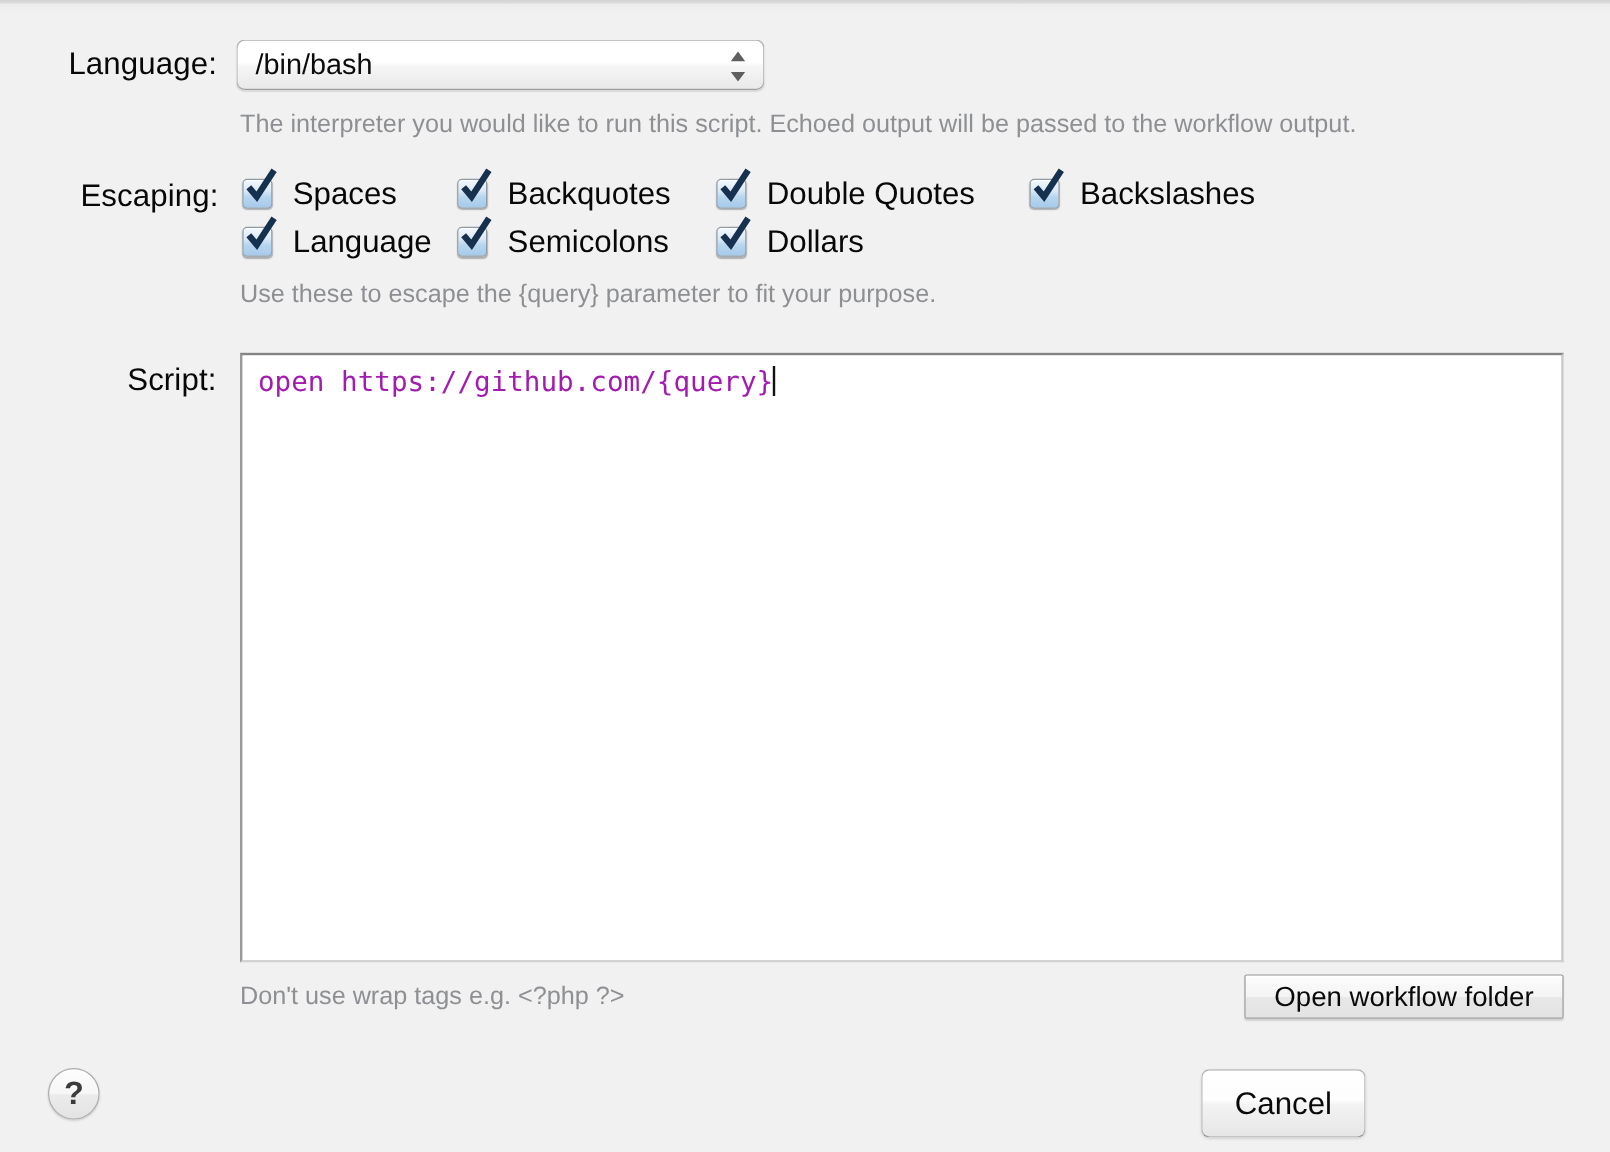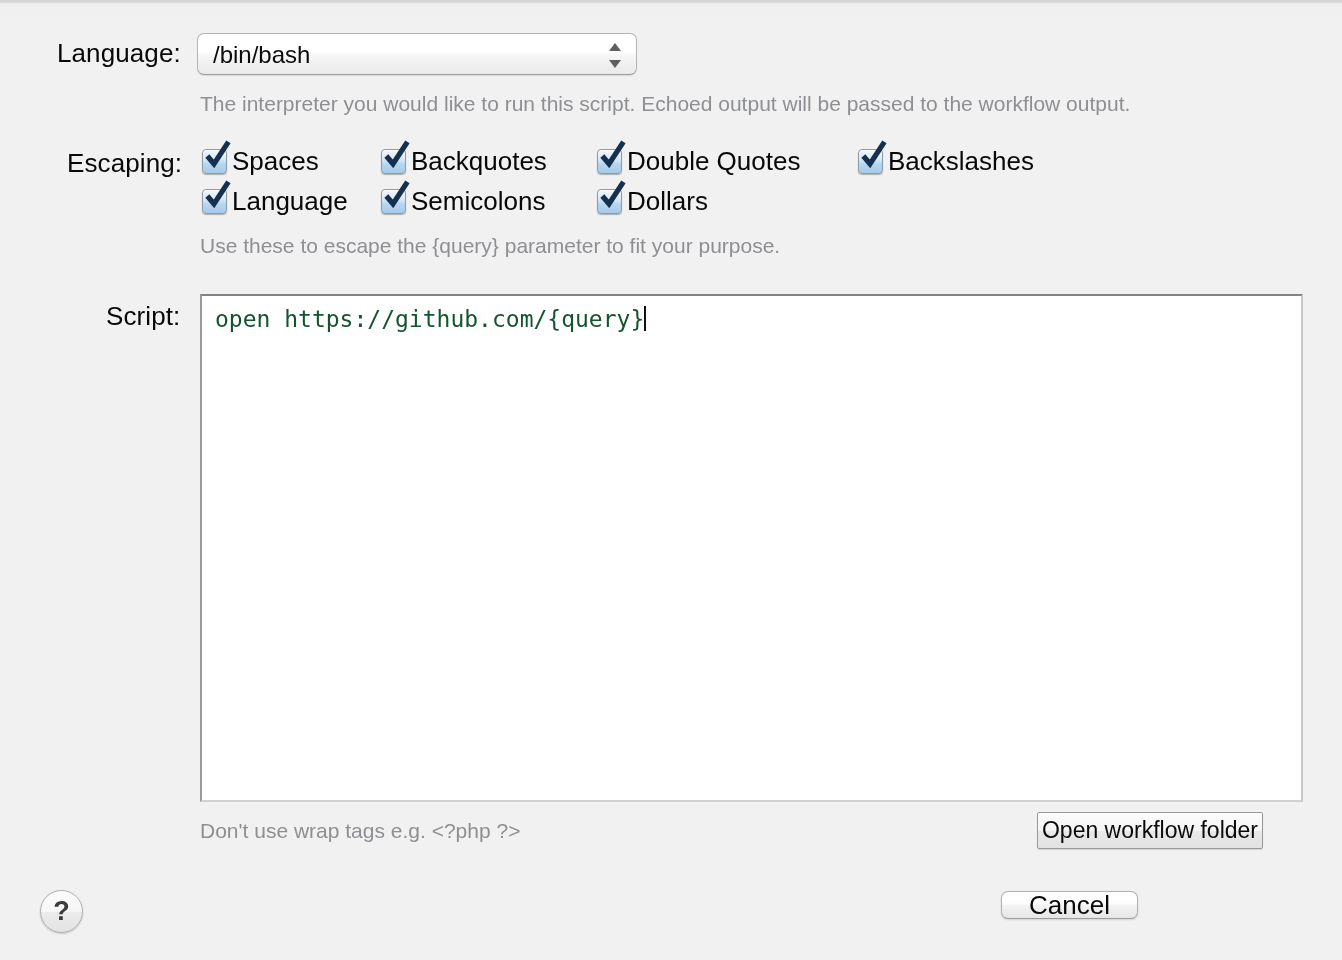--- a/index.html
+++ b/index.html
@@ -120,21 +120,21 @@
     position: absolute;
     left: -1px;
     top: -8px;
     width: 30px;
     height: 30px;
     overflow: visible;
   }
   .cbx-label {
     font-size: 26px;
     color: #080808;
-    margin-left: 5px;
+    margin-left: 17px;
     line-height: 1;
   }
 
   #escaping-helper { left: 200px; top: 235px; }
 
   
   #script-label { left: 106px; top: 303px; width: 79px; }
 
   #script-area {
     position: absolute;
@@ -151,40 +151,40 @@
     overflow: hidden;
     cursor: text;
   }
   #script-text {
     position: absolute;
     left: 13px;
     top: 9px;
     font-family: "DejaVu Sans Mono", "Liberation Mono", monospace;
     font-size: 23px;
     line-height: 28px;
-    color: #14532d;
+    color: #a21caf;
     white-space: pre;
   }
   .caret {
     display: inline-block;
     width: 2px;
     height: 25px;
     background: #111;
     vertical-align: -4px;
     margin-left: 0px;
   }
 
   #script-helper { left: 200px; top: 820px; }
 
   
   #open-folder-button {
     position: absolute;
     left: 1037px;
     top: 812px;
-    width: 226px;
+    width: 266px;
     height: 37px;
     box-sizing: border-box;
     border: 1px solid #9a9a9a;
     border-radius: 2px;
     background: linear-gradient(to bottom, #fcfcfc 0%, #f4f4f4 50%, #e8e8e8 51%, #e2e2e2 100%);
     box-shadow: 0 1px 1px rgba(0,0,0,0.12), inset 0 1px 0 #ffffff;
     display: flex;
     align-items: center;
     justify-content: center;
     font-size: 23px;
@@ -211,21 +211,21 @@
     font-size: 27px;
     font-weight: bold;
     color: #3b3b3b;
     cursor: default;
   }
 
   
   .push-button {
     position: absolute;
     box-sizing: border-box;
-    height: 28px;
+    height: 57px;
     border: 1px solid #b0b0b0;
     border-bottom-color: #9c9c9c;
     border-radius: 7px;
     background: linear-gradient(to bottom, #ffffff 0%, #fdfdfd 45%, #f3f3f3 52%, #e6e6e6 100%);
     box-shadow: 0 1px 2px rgba(0,0,0,0.13), inset 0 1px 0 #ffffff;
     display: flex;
     align-items: center;
     justify-content: center;
     font-size: 26px;
     color: #090909;

